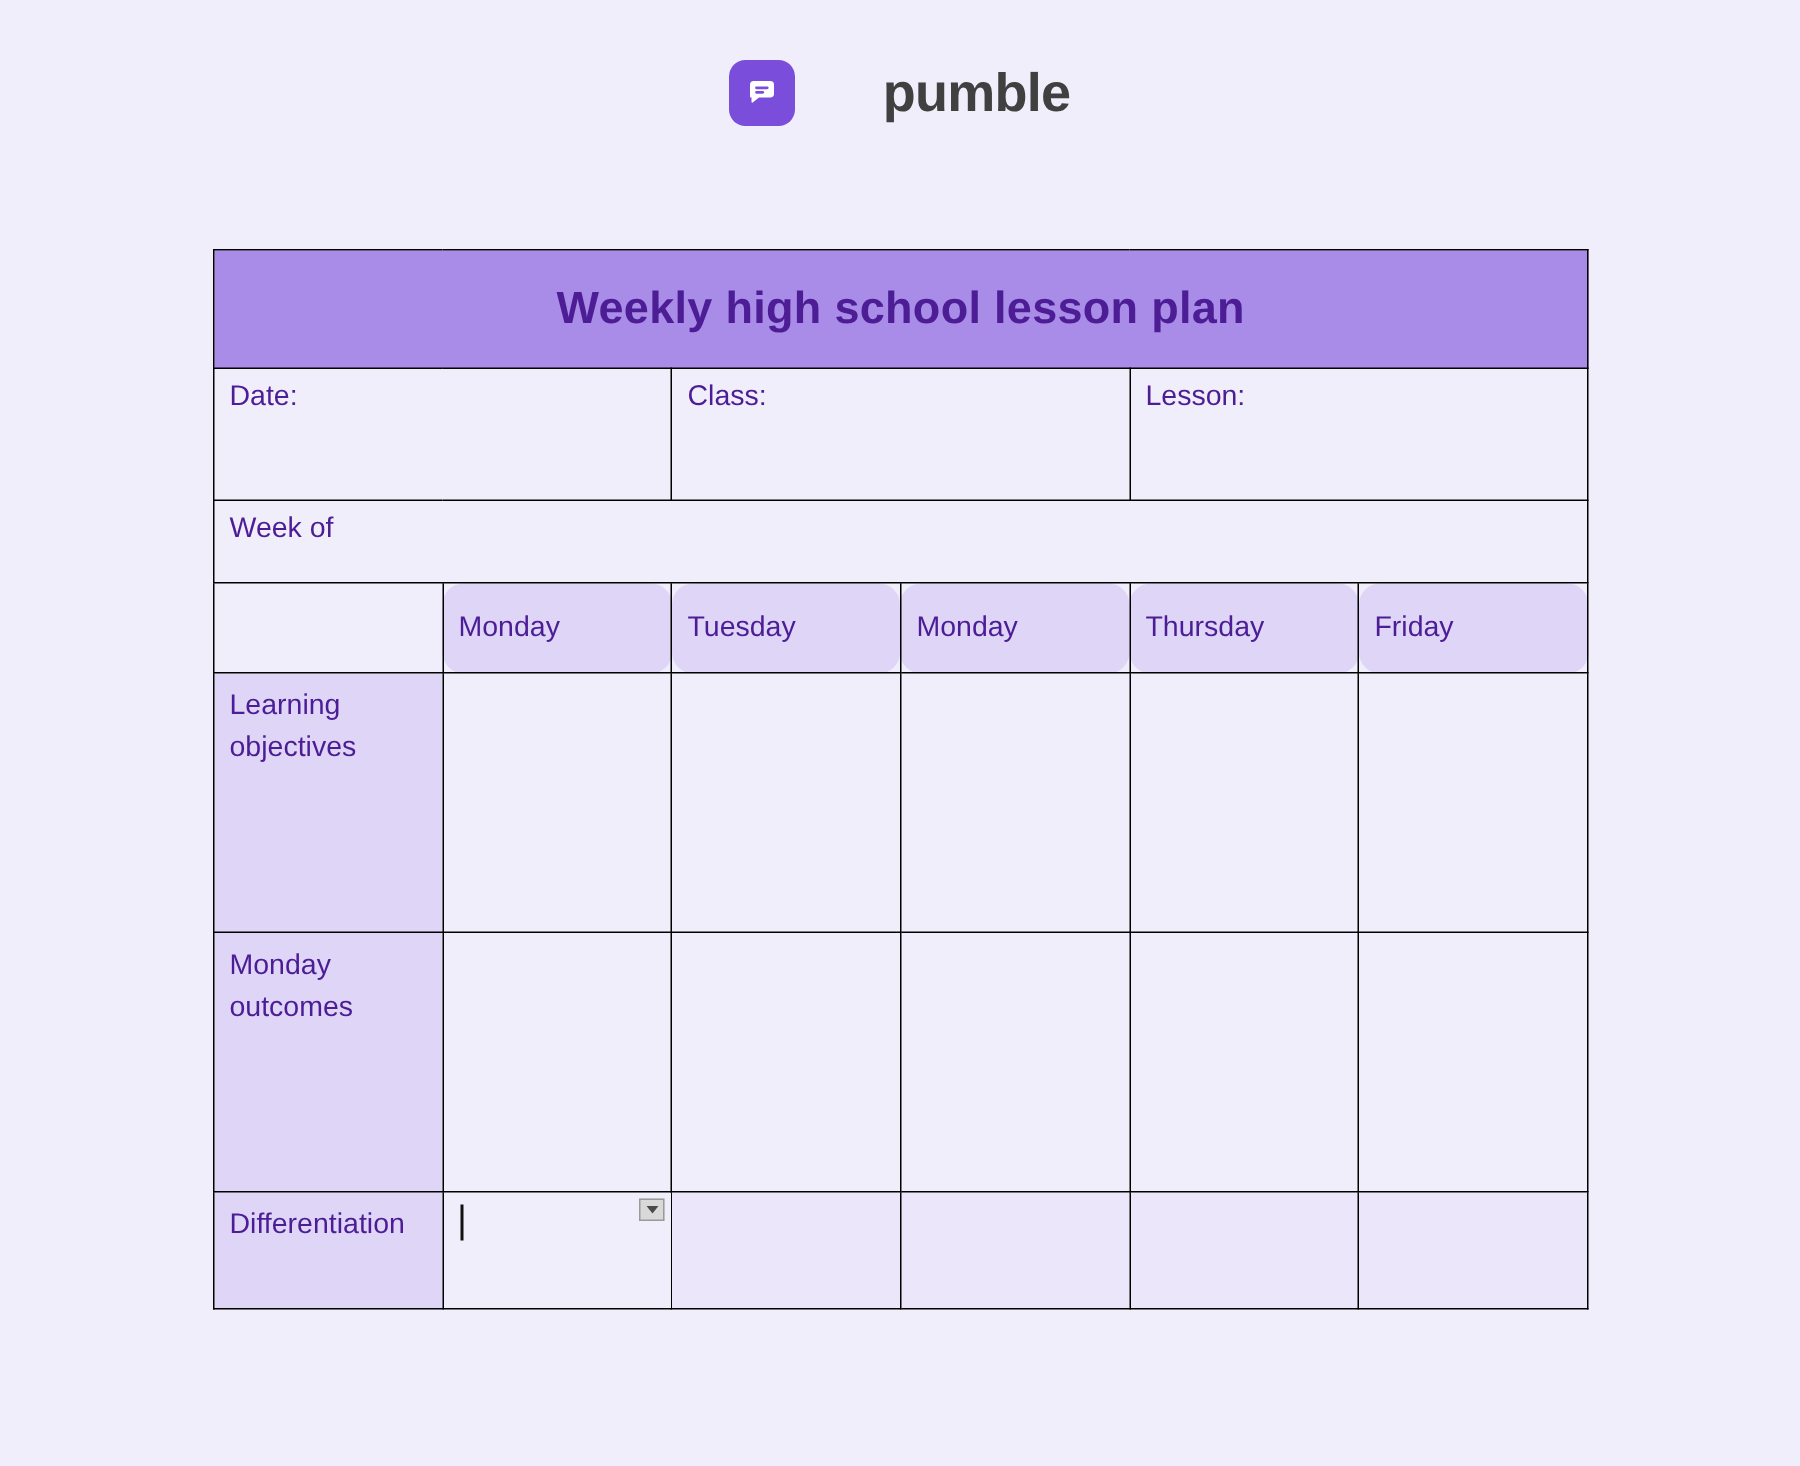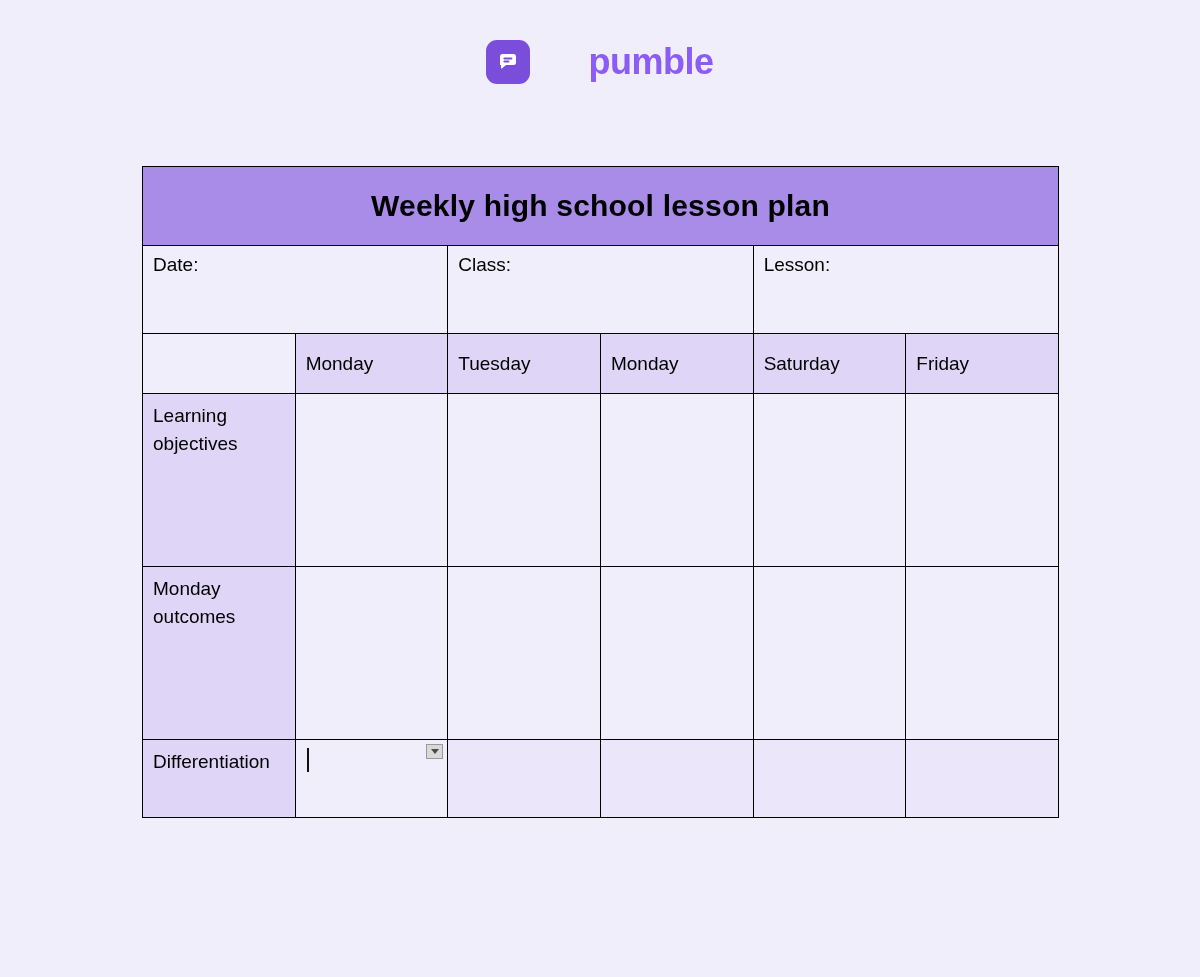--- a/index.html
+++ b/index.html
@@ -33,42 +33,42 @@
     border-radius: 11px;
     background: #7a4ddb;
     display: flex;
     align-items: center;
     justify-content: center;
   }
   .brand-mark svg { display: block; }
   .brand-name {
     font-size: 36px;
     font-weight: bold;
-    color: #8b5cf6;
+    color: #404040;
     letter-spacing: -0.5px;
     margin-left: 44px;
   }
   
   .doc-wrap {
     position: absolute;
     left: 142px;
     top: 166px;
     width: 917px;
   }
   table.plan {
     border-collapse: collapse;
     width: 917px;
     table-layout: fixed;
     background: #f0eefa;
   }
   table.plan td, table.plan th {
     border: 1px solid #000;
     padding: 8px 10px;
     font-size: 19px;
-    color: #000000;
+    color: #4c1d95;
     font-weight: normal;
     text-align: left;
     vertical-align: top;
     background: #f0eefa;
   }
   .title-cell {
     background: #a98ce8 !important;
     text-align: center !important;
     font-size: 30px !important;
     font-weight: bold !important;
@@ -76,20 +76,21 @@
     vertical-align: middle !important;
     color: #111;
     letter-spacing: 0.2px;
   }
   .meta-cell { height: 88px; vertical-align: top; }
   .row-topic td, .row-weekof td { height: 55px; vertical-align: top; }
   .day-head {
     background: #ded5f7 !important;
     height: 60px;
     vertical-align: middle !important;
+    border-radius: 14px;
   }
   .corner-cell {
     background: #f0eefa !important;
   }
   .label-cell {
     background: #ded5f7 !important;
     vertical-align: top;
     line-height: 1.45;
   }
   .tall-row td { height: 173px; }
@@ -149,27 +150,30 @@
           <td class="title-cell" colspan="6">Weekly high school lesson plan</td>
         </tr>
 
         <tr>
           <td class="meta-cell" colspan="2">Date:</td>
           <td class="meta-cell" colspan="2">Class:</td>
           <td class="meta-cell" colspan="2">Lesson:</td>
         </tr>
 
 
+        <tr class="row-weekof">
+          <td colspan="6">Week of</td>
+        </tr>
 
         <tr>
           <td class="corner-cell"></td>
           <td class="day-head">Monday</td>
           <td class="day-head">Tuesday</td>
           <td class="day-head">Monday</td>
-          <td class="day-head">Saturday</td>
+          <td class="day-head">Thursday</td>
           <td class="day-head">Friday</td>
         </tr>
 
         <tr class="tall-row">
           <td class="label-cell">Learning objectives</td>
           <td class="cell-body"></td>
           <td class="cell-body"></td>
           <td class="cell-body"></td>
           <td class="cell-body"></td>
           <td class="cell-body"></td>

